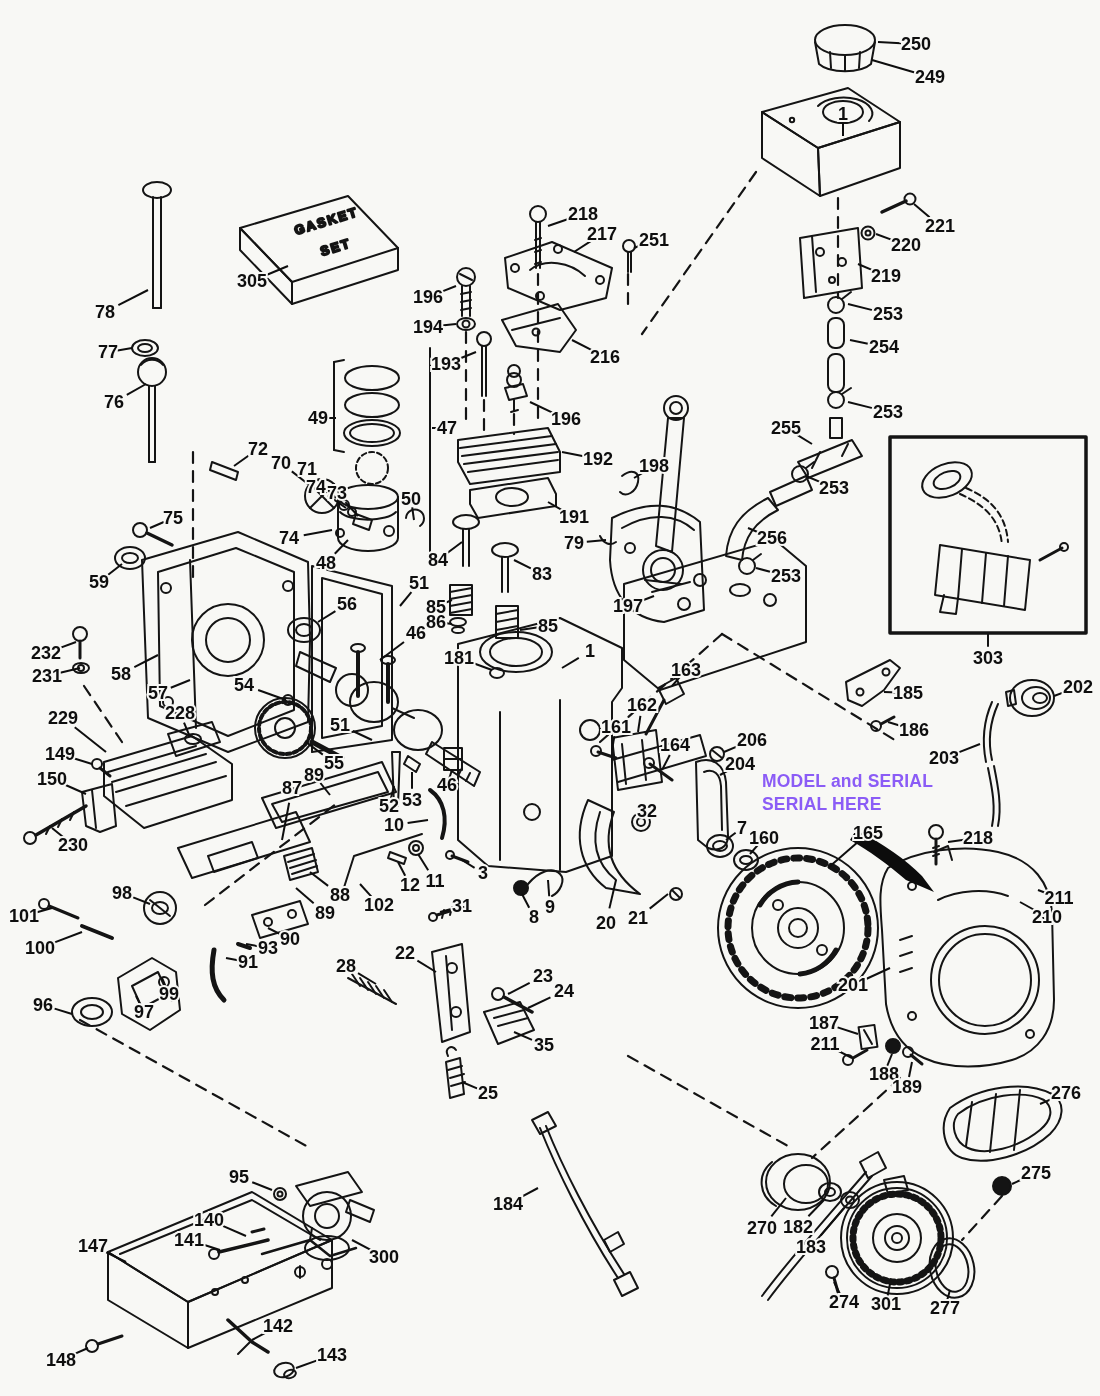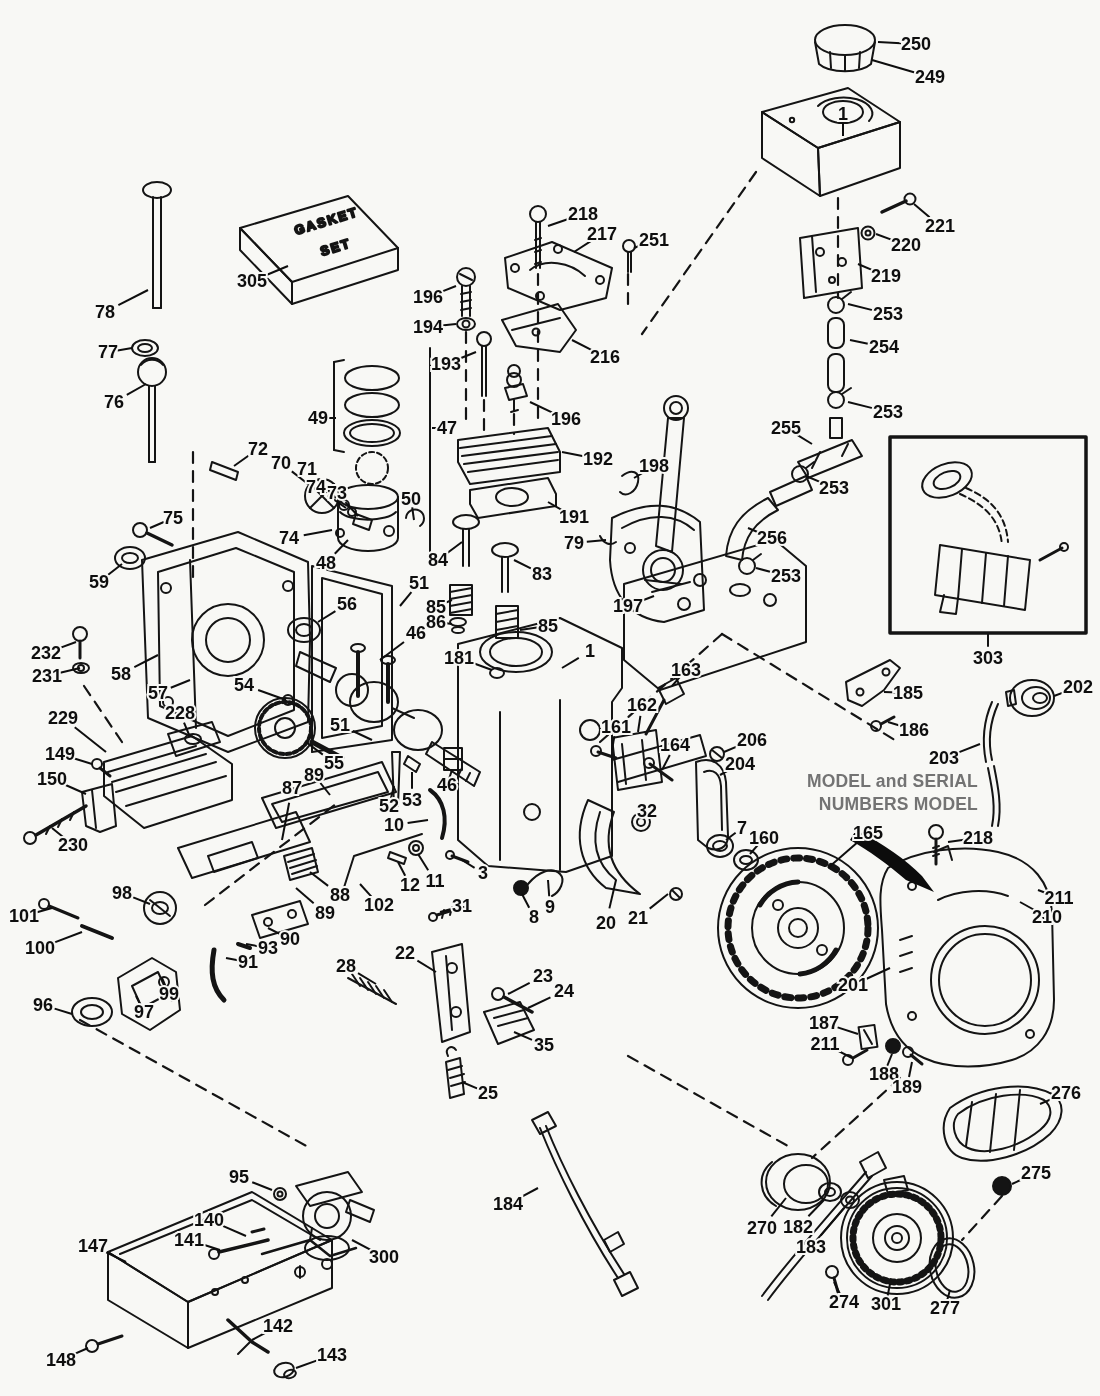--- a/index.html
+++ b/index.html
@@ -2,22 +2,22 @@
 <html><head>
 <meta charset="utf-8">
 <style>
   html,body{margin:0;padding:0;}
   body{font-family:"Liberation Sans",sans-serif;background:#e9e9e9;}
   #stage{position:relative;width:1100px;height:1396px;background:#f8f8f5;overflow:hidden;}
   #diagram-svg{position:absolute;left:0;top:0;}
   #part-labels text{font-family:"Liberation Sans",sans-serif;font-size:18px;font-weight:800;
     fill:#0e0e0e;text-anchor:middle;paint-order:stroke;stroke:#f8f8f5;stroke-width:4px;}
   #leader-lines line{stroke:#0e0e0e;stroke-width:2px;}
-  .note{position:absolute;font-weight:800;font-size:17.5px;color:#737373;
-    text-align:right;letter-spacing:.2px;line-height:1.3;white-space:nowrap;}
+  .note{position:absolute;font-weight:800;font-size:17.5px;color:#8b5cf6;
+    text-align:left;letter-spacing:.2px;line-height:1.3;white-space:nowrap;}
   #model-serial-note{left:762px;top:770px;width:216px;}
   .gasket-text{font-family:"Liberation Sans",sans-serif;font-size:13px;font-weight:700;
     fill:#3a3a3a;letter-spacing:2px;}
   .inset-frame{stroke-width:3.5px;}
 </style>
 </head>
 <body>
 
 <div id="stage">
 <svg id="diagram-svg" width="1100" height="1396" viewBox="0 0 1100 1396">
@@ -894,15 +894,15 @@
         <text x="740" y="770">204</text>
         <text x="647" y="817">32</text>
         <text x="742" y="834">7</text>
         <text x="764" y="844">160</text>
         <text x="868" y="839">165</text>
       </g>
 </svg>
 
 <div class="note" id="model-serial-note">
   <div>MODEL and SERIAL</div>
-  <div>NUMBERS MODEL</div>
+  <div>SERIAL HERE</div>
 </div>
 </div>
 
 </body></html>

